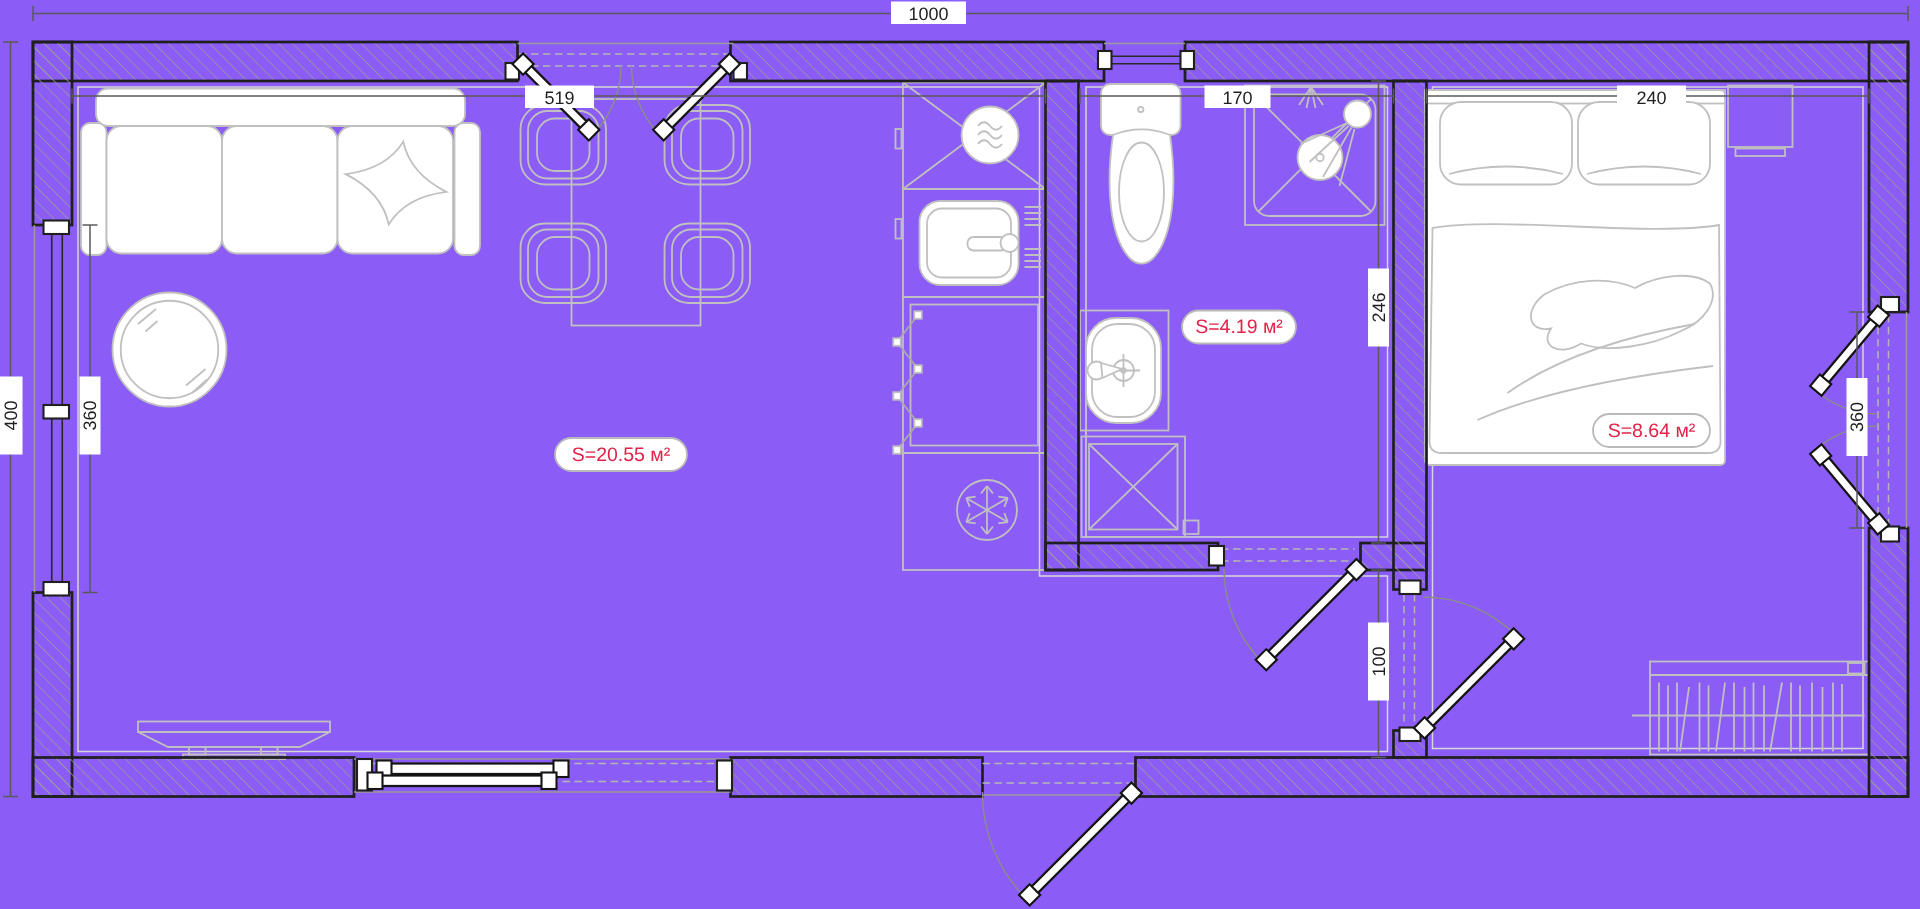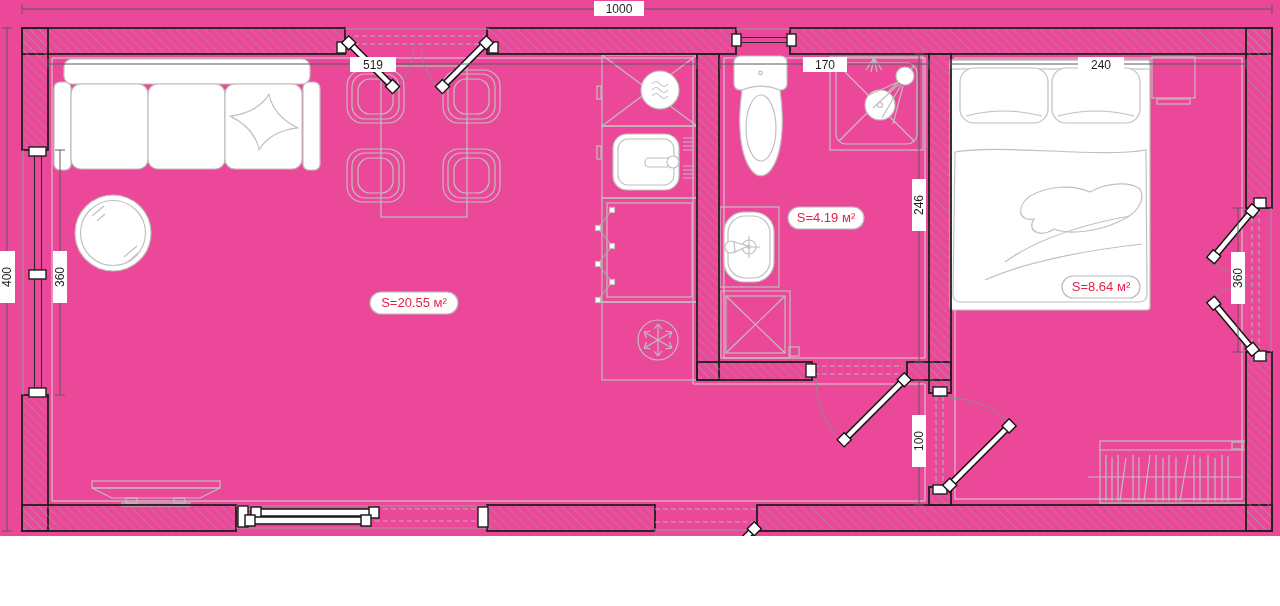--- a/index.html
+++ b/index.html
@@ -1,16 +1,16 @@
 <!DOCTYPE html>
 <html><head>
 <meta charset="utf-8">
 <style>
   html,body{margin:0;padding:0;background:#fff}
-  #stage{position:relative;width:1280px;height:536px;background:#ec4899;font-family:"Liberation Sans",sans-serif}
+  #stage{position:relative;width:1280px;height:606px;background:#8b5cf6;font-family:"Liberation Sans",sans-serif}
   svg{display:block}
   .wall{fill:url(#hatch);stroke:#1f1f1f;stroke-width:1.8}
   .jamb{fill:#fff;stroke:#1f1f1f;stroke-width:1.4}
   .leaf{fill:#fff;stroke:#141414;stroke-width:1.5}
   .lblock{fill:#fff;stroke:#141414;stroke-width:1.4}
   .arc{fill:none;stroke:#8c8c8c;stroke-width:1}
   .dash{stroke:#b5b5b5;stroke-width:1;stroke-dasharray:5 3;fill:none}
   .edge{stroke:#9a9a9a;stroke-width:1;fill:none}
   .win{stroke:#2a2a2a;stroke-width:1.1}
   .fur{fill:none;stroke:#c0c0c0;stroke-width:1.2}

